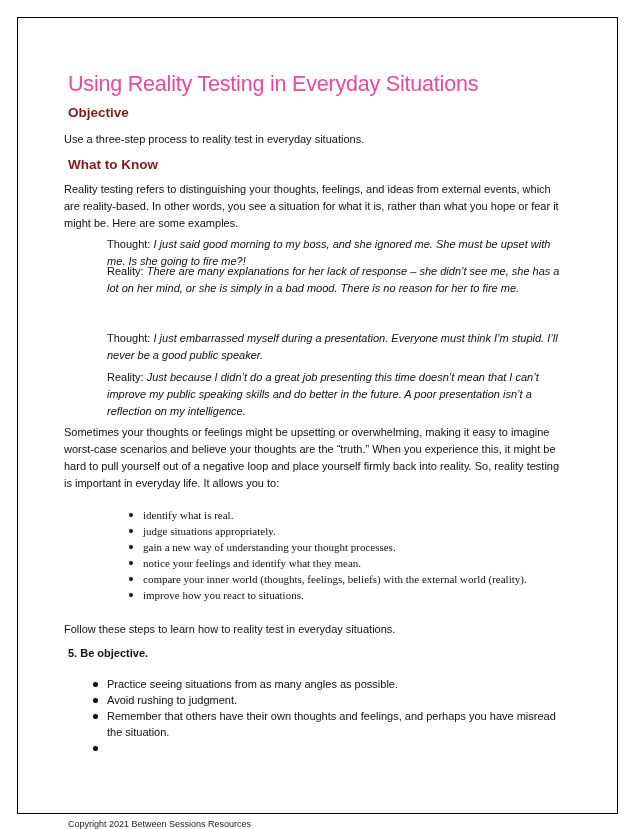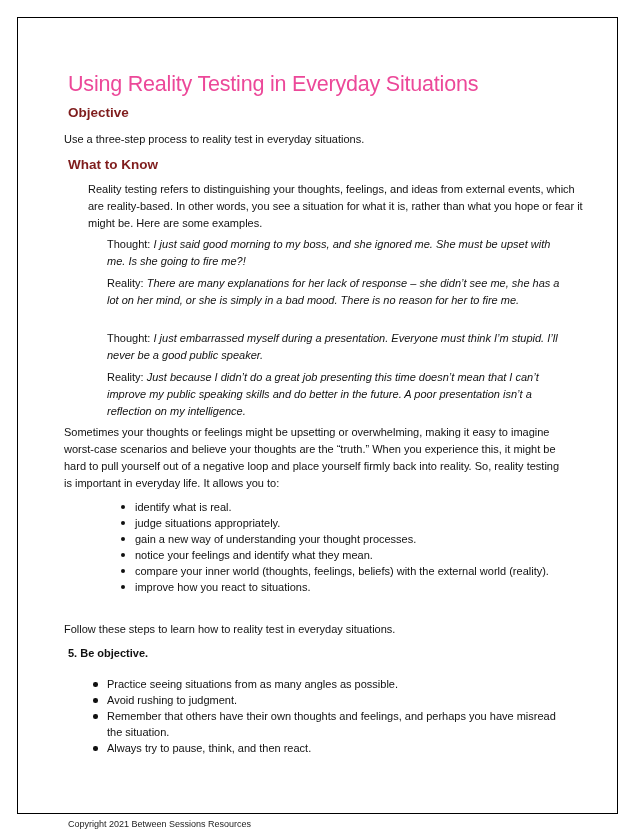--- a/index.html
+++ b/index.html
@@ -7,45 +7,45 @@
            font-family: "Liberation Sans", sans-serif; color: #000; }
     .page { position: absolute; left: 17px; top: 17px; width: 601px; height: 797px;
             border: 1px solid #000; box-sizing: border-box; background: #fff; }
     .abs { position: absolute; }
     .title { left: 68px; top: 72px; font-size: 21.5px; color: #ec4899; letter-spacing: -0.2px; white-space: nowrap; }
     .h2 { font-size: 13.5px; font-weight: bold; color: #7f1d1d; white-space: nowrap; }
     .p { font-size: 11px; line-height: 17px; color: #111; }
     .pw { left: 64px; width: 500px; }
     .ex { left: 107px; width: 462px; font-size: 11px; line-height: 17px; color: #111; }
     .ex i { font-style: italic; }
-    ul.b1 { left: 117px; width: 452px; margin: 4px; padding: 0; list-style: none; }
+    ul.b1 { left: 117px; width: 452px; margin: 12px; padding: 0; list-style: none; font-family: Liberation Serif, serif; }
     ul.b1 li { position: relative; padding-left: 14px; font-size: 11px; line-height: 16px; color: #111; }
     ul.b1 li .dot { position: absolute; left: 0px; top: 6px; width: 4px; height: 4px; border-radius: 50%; background: #111; }
     ul.b2 { left: 86px; width: 476px; margin: 7px; padding: 0; list-style: none; }
     ul.b2 li { position: relative; padding-left: 14px; font-size: 11px; line-height: 16px; color: #111; }
     ul.b2 li .dot { position: absolute; left: 0px; top: 6px; width: 4.5px; height: 4.5px; border-radius: 50%; background: #111; }
     .footer { left: 68px; top: 787px; font-size: 9px; color: #222; white-space: nowrap; margin-top: 32px; }
   </style>
 </head>
 <body>
 
 <div class="page"></div>
 
 <div class="abs title">Using Reality Testing in Everyday Situations</div>
 
 <div class="abs h2" style="left:68px; top:105px;">Objective</div>
 <div class="abs p pw" style="top:131px;">Use a three-step process to reality test in everyday situations.</div>
 
 <div class="abs h2" style="left:68px; top:157px;text-align:center;">What to Know</div>
-<div class="abs p pw" style="top:181px;margin-left:24px;">Reality testing refers to distinguishing your thoughts, feelings, and ideas from external events, which are reality-based. In other words, you see a situation for what it is, rather than what you hope or fear it might be. Here are some examples.</div>
+<div class="abs p pw" style="top:181px;">Reality testing refers to distinguishing your thoughts, feelings, and ideas from external events, which are reality-based. In other words, you see a situation for what it is, rather than what you hope or fear it might be. Here are some examples.</div>
 
 <div class="abs ex" style="top:236px;">
   <span>Thought: </span><i>I just said good morning to my boss, and she ignored me. She must be upset with me. Is she going to fire me?!</i>
 </div>
-<div class="abs ex" style="top:275px;">
+<div class="abs ex" style="top:263px;">
   <span>Reality: </span><i>There are many explanations for her lack of response – she didn’t see me, she has a lot on her mind, or she is simply in a bad mood. There is no reason for her to fire me.</i>
 </div>
 <div class="abs ex" style="top:330px;">
   <span>Thought: </span><i>I just embarrassed myself during a presentation. Everyone must think I’m stupid. I’ll never be a good public speaker.</i>
 </div>
 <div class="abs ex" style="top:369px;">
   <span>Reality: </span><i>Just because I didn’t do a great job presenting this time doesn’t mean that I can’t improve my public speaking skills and do better in the future. A poor presentation isn’t a reflection on my intelligence.</i>
 </div>
 
 <div class="abs p pw" style="top:424px;">Sometimes your thoughts or feelings might be upsetting or overwhelming, making it easy to imagine worst-case scenarios and believe your thoughts are the “truth.” When you experience this, it might be hard to pull yourself out of a negative loop and place yourself firmly back into reality. So, reality testing is important in everyday life. It allows you to:</div>
@@ -60,16 +60,16 @@
 </ul>
 
 <div class="abs p pw" style="top:621px;">Follow these steps to learn how to reality test in everyday situations.</div>
 
 <div class="abs" style="left:68px; top:647px; font-size:11px; font-weight:bold; color:#111; white-space:nowrap;">5. Be objective.</div>
 
 <ul class="abs b2" style="top:669px;">
   <li><span class="dot"></span><span>Practice seeing situations from as many angles as possible.</span></li>
   <li><span class="dot"></span><span>Avoid rushing to judgment.</span></li>
   <li><span class="dot"></span><span>Remember that others have their own thoughts and feelings, and perhaps you have misread the situation.</span></li>
-  <li><span class="dot"></span><span>Always try to pause, think, and then react.</span></li>
+  <li><span class="dot"></span></li>
 </ul>
 
 <div class="abs footer">Copyright 2021 Between Sessions Resources</div>
 
 </body></html>

